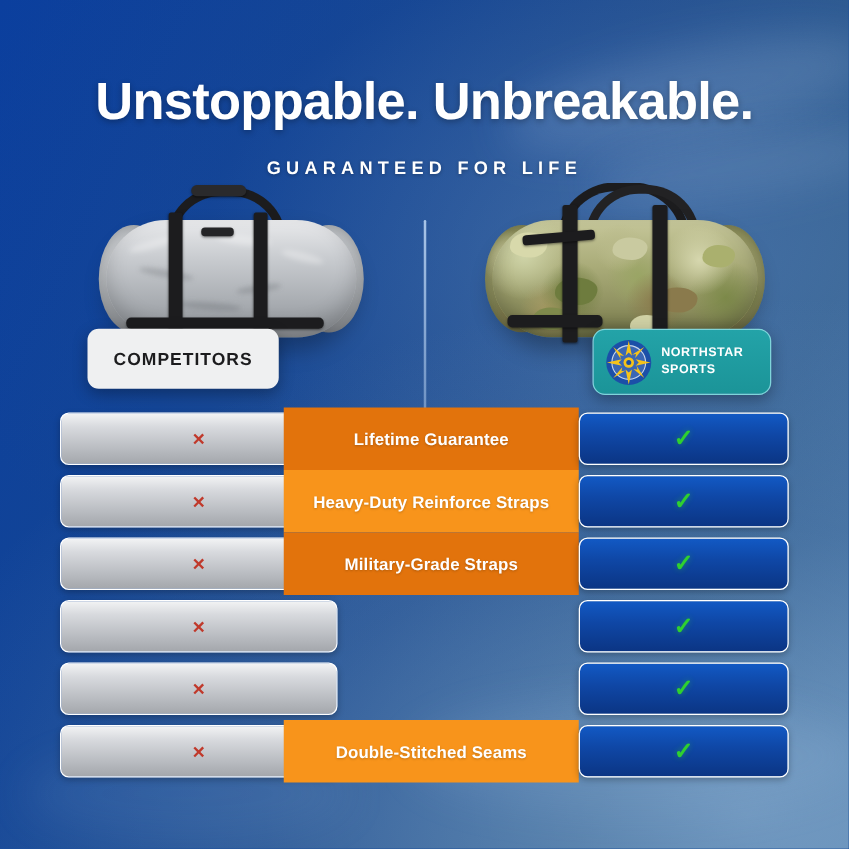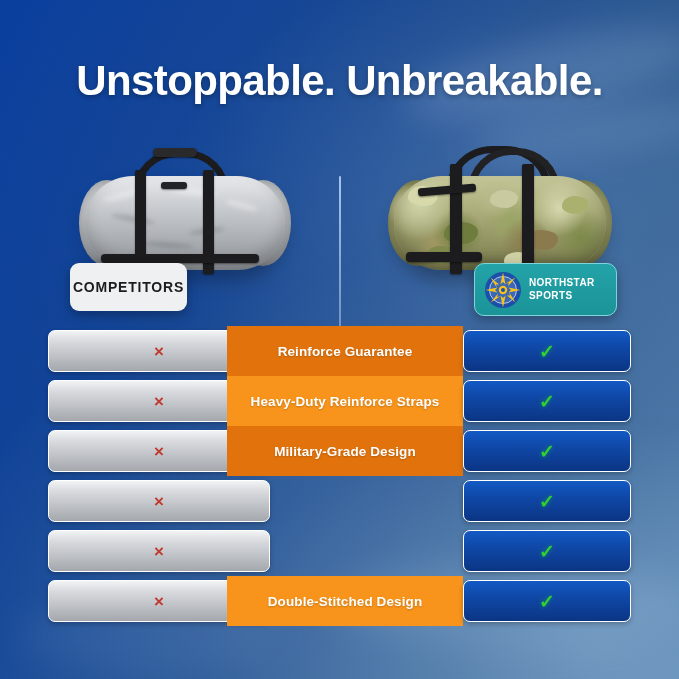--- a/index.html
+++ b/index.html
@@ -97,21 +97,21 @@
       radial-gradient(circle at 30% 30%, #d4d5a6 0%, rgba(212,213,166,0) 30%),
       radial-gradient(circle at 65% 62%, #77853f 0%, rgba(119,133,63,0) 28%),
       radial-gradient(circle at 45% 80%, #9c8c56 0%, rgba(156,140,86,0) 26%),
       radial-gradient(circle at 50% 45%, #bdbe8c 0%, #93955f 60%, #70734a 100%);
     box-shadow:inset 0 0 10px rgba(0,0,0,0.26);
   }
   .camo-blob{position:absolute;border-radius:48% 52% 44% 56%/56% 44% 58% 42%;filter:blur(0.6px);}
 
   
   .card-comp{
-    position:absolute;left:70px;top:263px;width:117px;height:48px;
+    position:absolute;left:70px;top:263px;width:153px;height:48px;
     background:#eff0f1;border-radius:9px;
     box-shadow:0 4px 12px rgba(0,0,0,0.30);
     display:flex;align-items:center;justify-content:center;
     color:#1c1c1e;font-size:14px;font-weight:bold;letter-spacing:0.8px;
   }
   .card-brand{
     position:absolute;left:474px;top:263px;width:143px;height:53px;
     background:linear-gradient(180deg,#23a3a8 0%,#1b9498 100%);
     border:1.5px solid #7fd5da;border-radius:10px;
     box-shadow:0 4px 12px rgba(0,0,0,0.30);
@@ -154,20 +154,21 @@
 <body>
 
 <div class="stage">
 
   <div class="cloud c1"></div>
   <div class="cloud c2"></div>
   <div class="cloud c3"></div>
   <div class="cloud c4"></div>
 
   <div class="headline">Unstoppable. Unbreakable.</div>
+  <div class="subhead">GUARANTEED FOR LIFE</div>
 
   <div class="divider"></div>
 
   <div class="bag-zone bag-left">
     <div class="bag duffel gray" style="width:200px;height:150px;">
       <div class="handle" style="left:48px;top:0px;width:82px;height:36px;"></div>
       <div class="handle-grip" style="left:68px;top:-2px;width:44px;height:9px;border-radius:5px;"></div>
       <div class="end-cap cap-l"></div>
       <div class="end-cap cap-r"></div>
       <div class="body-roll">
@@ -236,41 +237,41 @@
       <span>SPORTS</span>
     </span>
   </div>
 
   <div class="table">
 
     <div class="row" style="top:0px;">
       <div class="cell cell-left">
         <span class="mark-x">×</span>
       </div>
-      <div class="label dark">Reinforce Guarantee</div>
+      <div class="label dark">Lifetime Guarantee</div>
       <div class="cell cell-right">
         <span class="mark-check">✓</span>
       </div>
     </div>
 
     <div class="row" style="top:50px;">
       <div class="cell cell-left">
         <span class="mark-x">×</span>
       </div>
       <div class="label light">Heavy-Duty Reinforce Straps</div>
       <div class="cell cell-right">
         <span class="mark-check">✓</span>
       </div>
     </div>
 
     <div class="row" style="top:100px;">
       <div class="cell cell-left">
         <span class="mark-x">×</span>
       </div>
-      <div class="label dark">Military-Grade Design</div>
+      <div class="label dark">Military-Grade Straps</div>
       <div class="cell cell-right">
         <span class="mark-check">✓</span>
       </div>
     </div>
 
     <div class="row" style="top:150px;">
       <div class="cell cell-left">
         <span class="mark-x">×</span>
       </div>
       <div class="cell cell-right">
@@ -284,20 +285,20 @@
       </div>
       <div class="cell cell-right">
         <span class="mark-check">✓</span>
       </div>
     </div>
 
     <div class="row" style="top:250px;">
       <div class="cell cell-left">
         <span class="mark-x">×</span>
       </div>
-      <div class="label light">Double-Stitched Design</div>
+      <div class="label light">Double-Stitched Seams</div>
       <div class="cell cell-right">
         <span class="mark-check">✓</span>
       </div>
     </div>
 
   </div>
 </div>
 
 </body></html>

